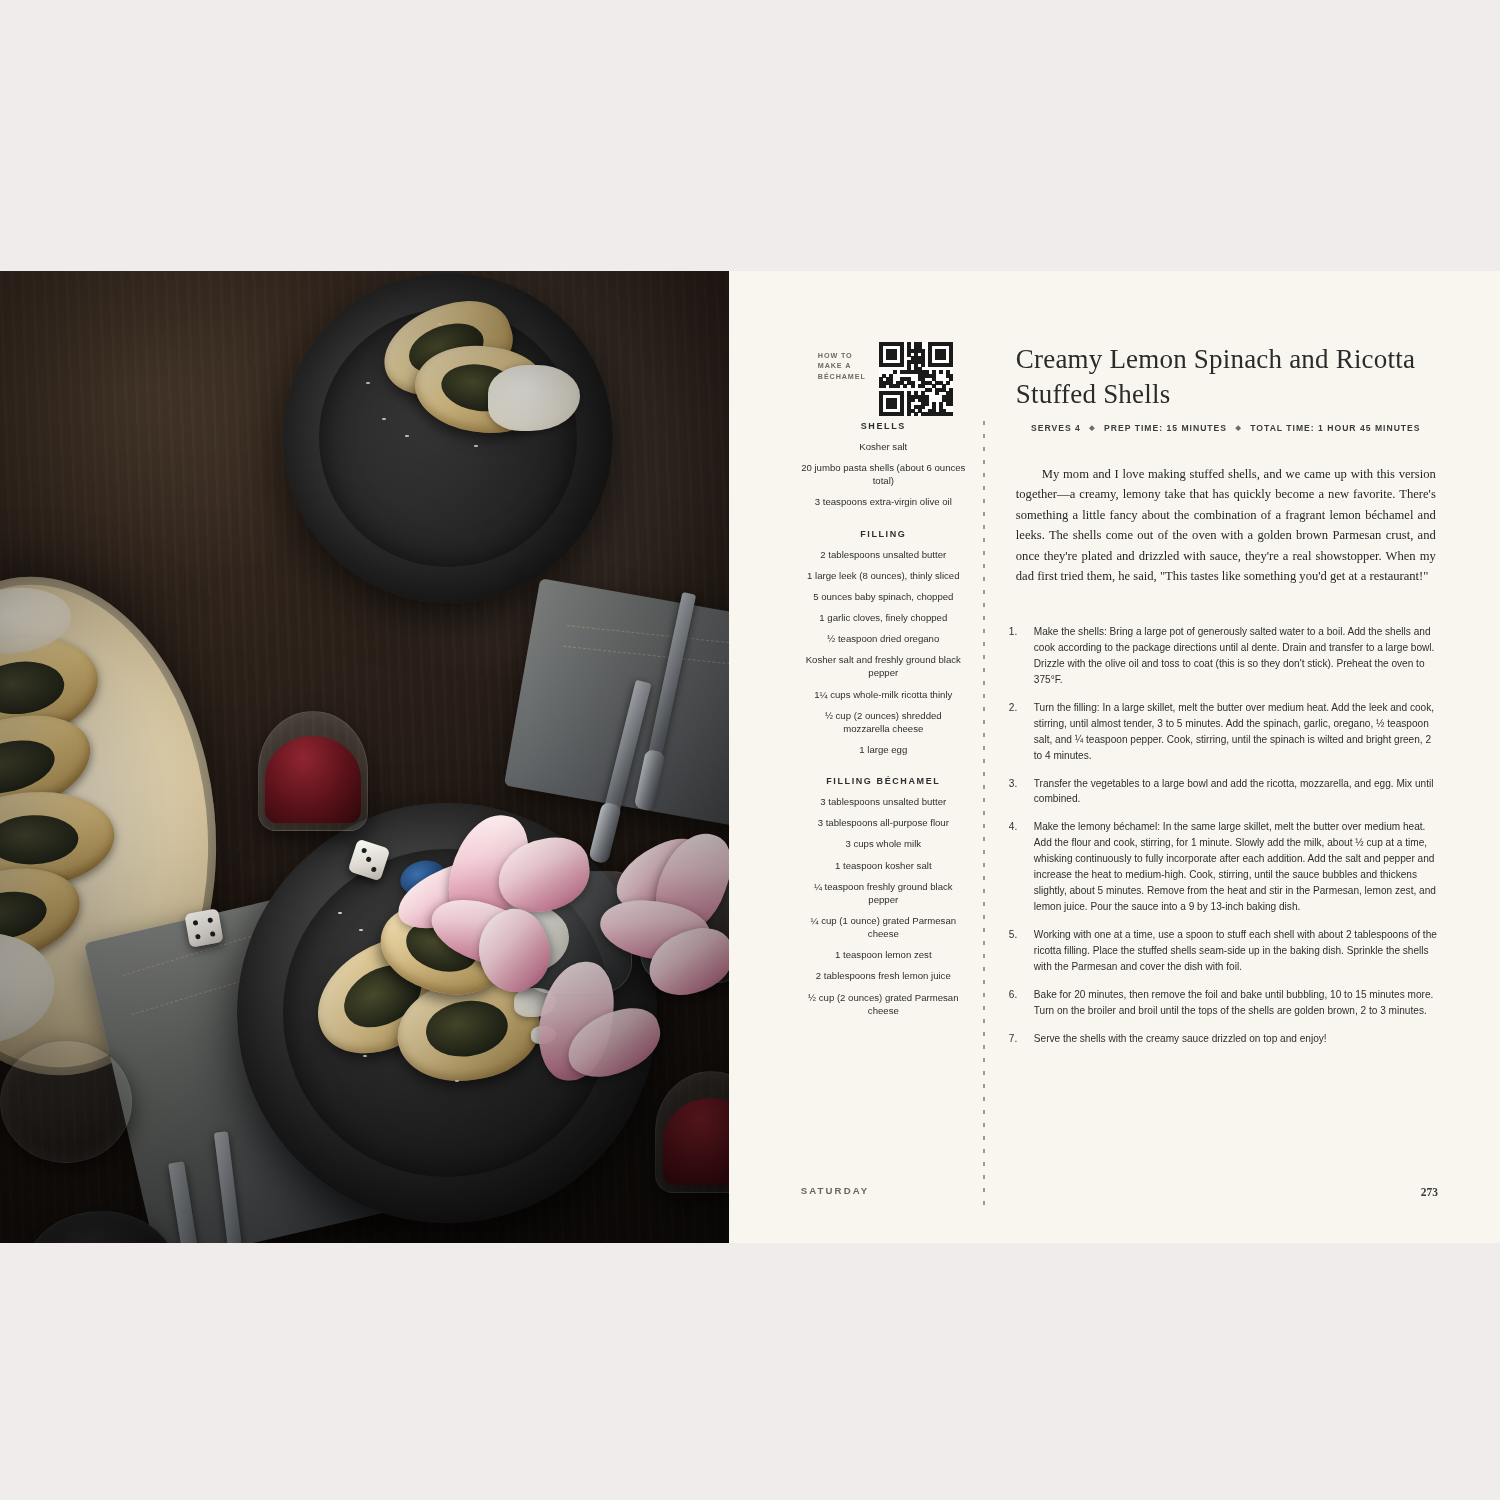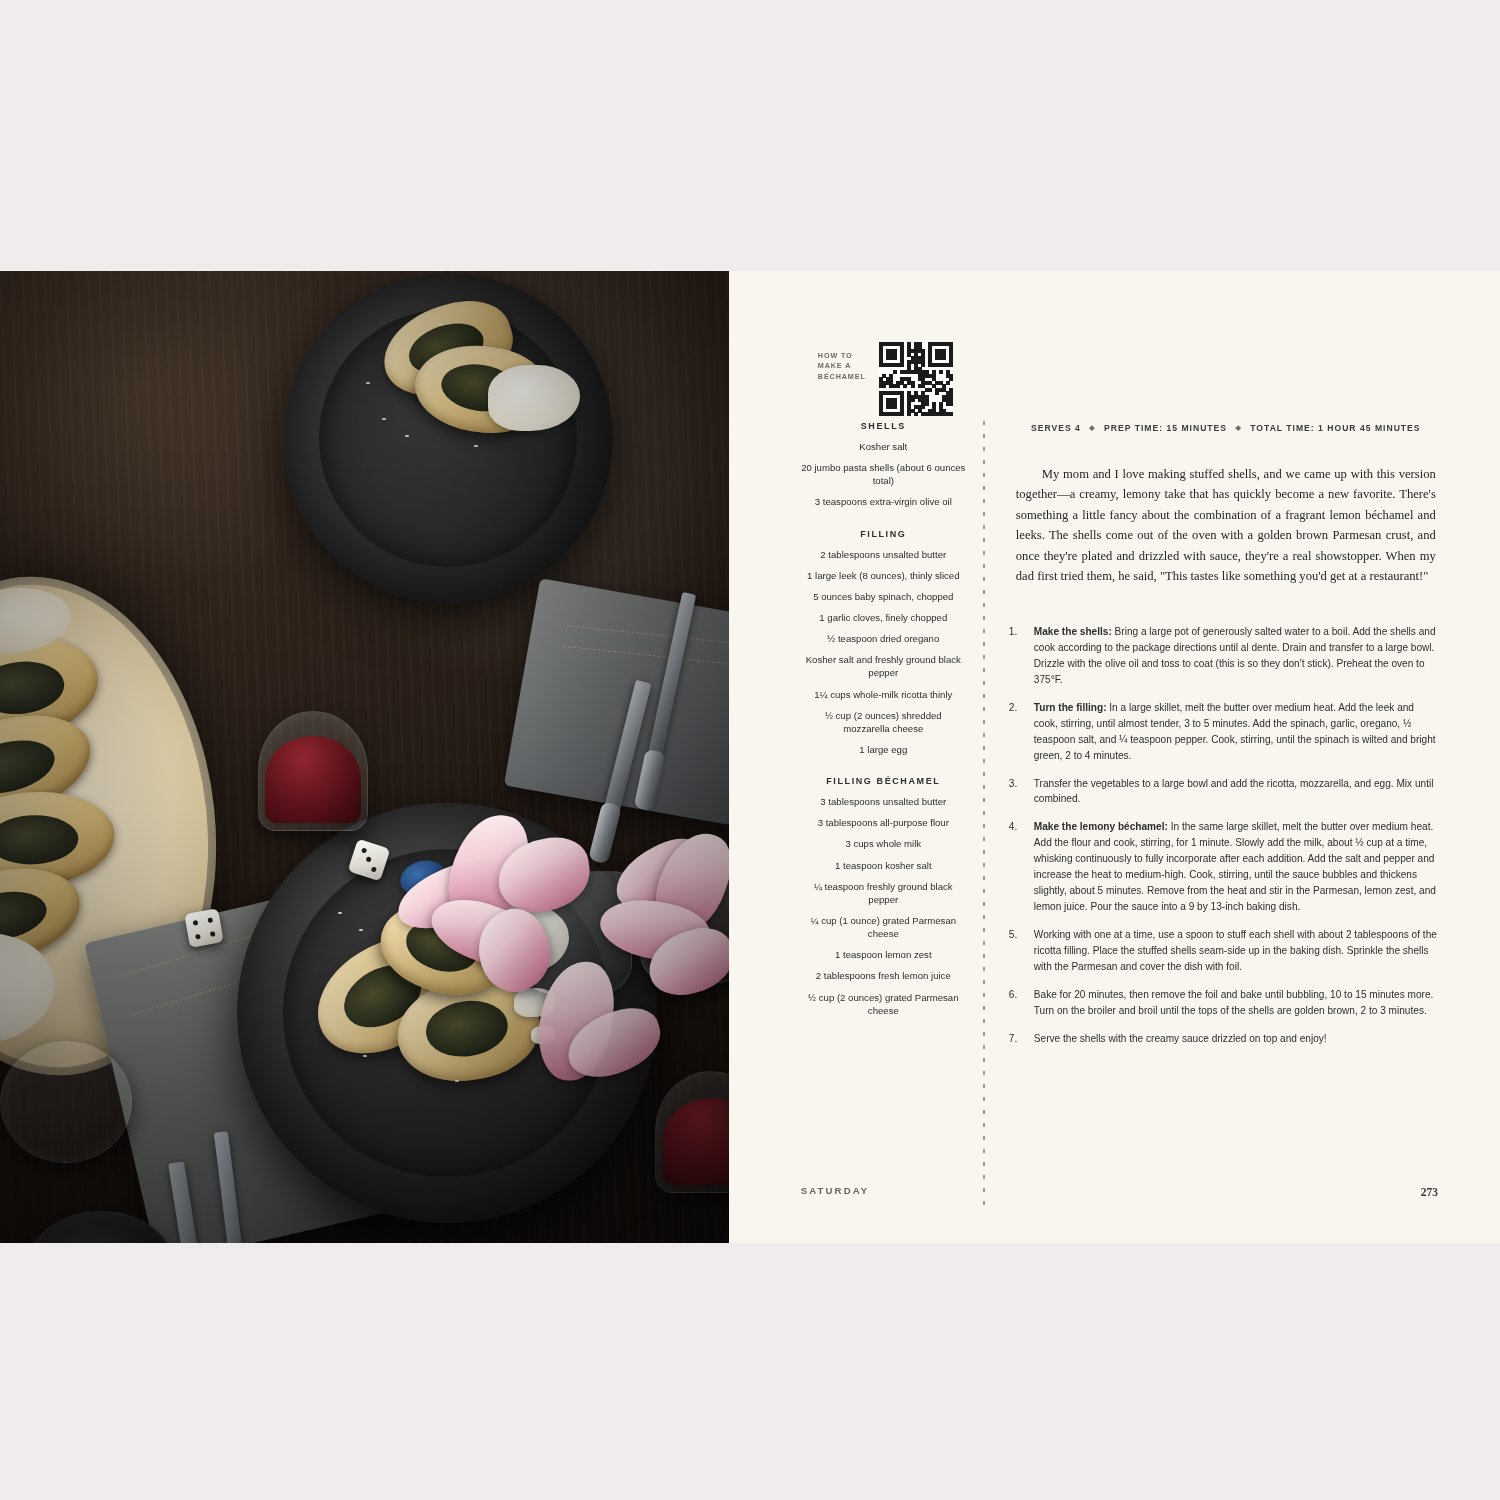--- a/index.html
+++ b/index.html
@@ -303,21 +303,21 @@
     line-height: 1.58;
     color: #2e2e2e;
   }
   .step-num {
     width: 25px;
     flex: 0 0 25px;
     text-align: left;
     color: #2e2e2e;
   }
   .step-body { flex: 1; }
-  .step-body b { font-weight: 700; }
+  .step-body b { font-weight: 400; }
 
   
   .ingredients {
     position: absolute;
     left: 72px; top: 150px;
     width: 165px;
     text-align: center;
   }
   .ing-head {
     font-size: 9px;
@@ -739,20 +739,21 @@
           <div class="qr-px" style="left: 49.3333px; top: 70.4762px; width: 4px; height: 4px;"></div>
           <div class="qr-px" style="left: 52.8571px; top: 70.4762px; width: 4px; height: 4px;"></div>
           <div class="qr-px" style="left: 56.381px; top: 70.4762px; width: 4px; height: 4px;"></div>
           <div class="qr-px" style="left: 59.9048px; top: 70.4762px; width: 4px; height: 4px;"></div>
           <div class="qr-px" style="left: 63.4286px; top: 70.4762px; width: 4px; height: 4px;"></div>
           <div class="qr-px" style="left: 66.9524px; top: 70.4762px; width: 4px; height: 4px;"></div>
           <div class="qr-px" style="left: 70.4762px; top: 70.4762px; width: 4px; height: 4px;"></div>
         </div>
     </div>
 
+    <div class="recipe-title">Creamy Lemon Spinach and Ricotta Stuffed Shells</div>
 
     <div class="meta-line">
       <span>SERVES 4</span>
       <span class="dia">◆</span>
       <span>PREP TIME: 15 MINUTES</span>
       <span class="dia">◆</span>
       <span>TOTAL TIME: 1 HOUR 45 MINUTES</span>
     </div>
 
     <div class="intro">My mom and I love making stuffed shells, and we came up with this version together—a creamy, lemony take that has quickly become a new favorite. There's something a little fancy about the combination of a fragrant lemon béchamel and leeks. The shells come out of the oven with a golden brown Parmesan crust, and once they're plated and drizzled with sauce, they're a real showstopper. When my dad first tried them, he said, "This tastes like something you'd get at a restaurant!"</div>

